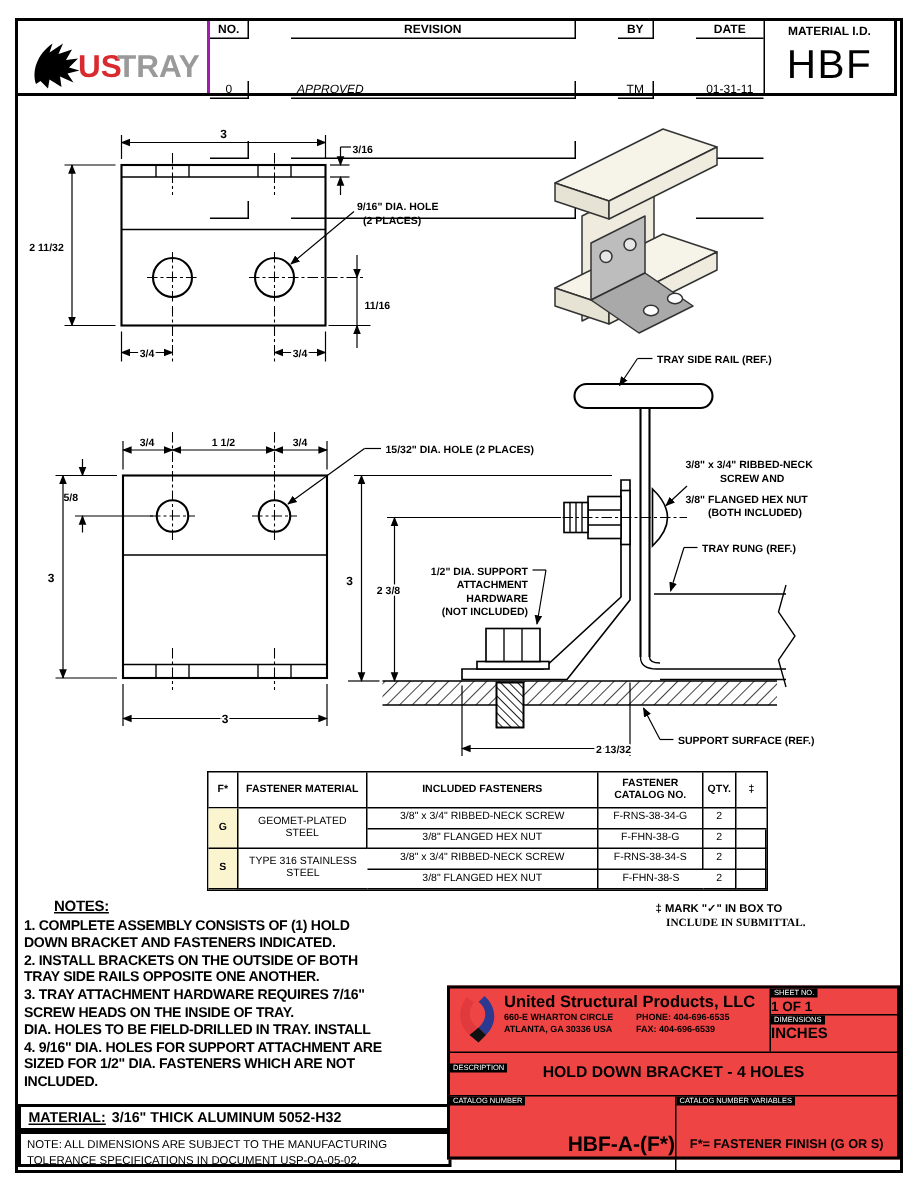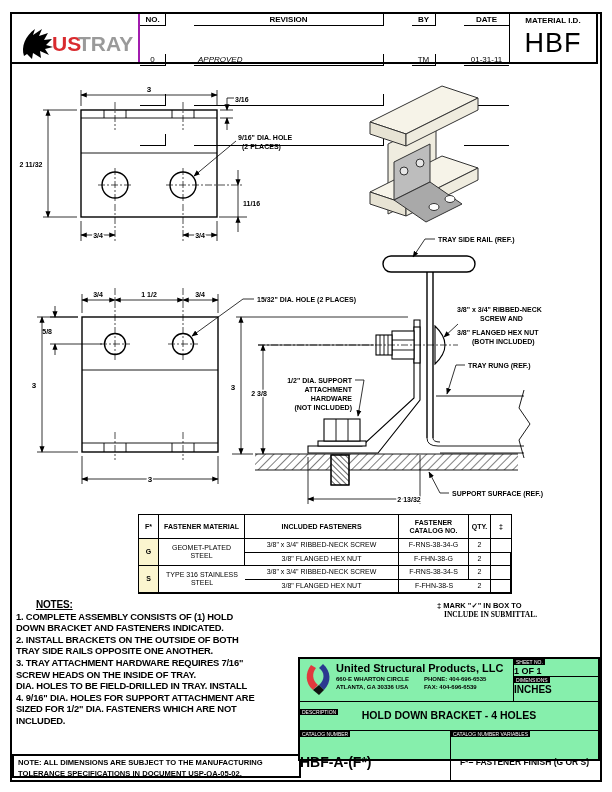--- a/index.html
+++ b/index.html
@@ -35,39 +35,39 @@
   .ft .sp2{grid-row:span 2;height:auto;}
   .ft .yel{background:#fbf5cf;font-weight:bold;}
   .ft>div:nth-child(6n){border-right:none;}
   .ftnote{position:absolute;left:437px;top:601px;font-size:7.5px;font-weight:bold;line-height:9px;}
   .ftnote div:nth-child(2){padding-left:7px;font-family:Liberation Serif, serif;}
   
   .notes{position:absolute;left:16px;top:599px;width:287px;font-size:9.4px;font-weight:bold;line-height:11.6px;letter-spacing:-0.2px;}
   .notes .nt{text-decoration:underline;font-size:10px;padding-left:20px;}
   .matbar{position:absolute;left:12px;top:736px;width:289px;height:14px;border:2px solid #000;font-size:9.5px;font-weight:bold;display:flex;align-items:center;padding-left:5px;box-sizing:content-box;}
   .matbar .ml{text-decoration:underline;margin-right:4px;}
-  .tolbox{position:absolute;left:12px;top:754px;width:289px;height:24px;border:2px solid #000;font-size:7.6px;font-weight:700;line-height:10.5px;padding:2px 0 5px 4px;box-sizing:border-box;}
-  
-  .tb{position:absolute;left:298px;top:657px;width:302px;height:104px;border:2px solid #000;box-sizing:border-box;background:#86efac;}
+  .tolbox{position:absolute;left:12px;top:754px;width:289px;height:24px;border:2px solid #000;font-size:7.6px;font-weight:400;line-height:10.5px;padding:2px 0 5px 4px;box-sizing:border-box;}
+  
+  .tb{position:absolute;left:298px;top:657px;width:302px;height:116px;border:2px solid #000;box-sizing:border-box;background:#ef4444;}
   .blabel{background:#000;color:#fff;font-size:5px;line-height:6px;padding:0 2px;width:fit-content;white-space:nowrap;}
   .tb-r1{height:42px;border-bottom:1.5px solid #000;display:flex;}
   .tb-logo{width:36px;display:flex;align-items:center;justify-content:center;}
   .tb-co{flex:1;padding-top:3px;}
   .tb-name{font-size:11px;font-weight:bold;}
   .tb-addr{display:grid;grid-template-columns:88px 1fr;font-size:6px;font-weight:600;line-height:7.5px;margin-top:2px;}
   .tb-right{width:84px;border-left:1.5px solid #000;}
   .tb-right .bval{font-size:9px;font-weight:bold;text-align:left;border-bottom:1.5px solid #000;padding:1px 0 0 0;}
   .tb-right .bval:last-child{border-bottom:none;font-size:10px;}
   .tb-r2{height:21px;border-bottom:1.5px solid #000;position:relative;}
   .tb-desc{font-size:10.5px;font-weight:bold;text-align:center;margin-top:7px;}
   .tb-r2 .blabel{position:absolute;left:0;top:0;}
   .tb-r3{display:flex;height:49px;}
   .tb-cat{width:150px;border-right:1.5px solid #000;position:relative;}
   .tb-var{flex:1;position:relative;}
-  .catval{font-size:14px;font-weight:bold;text-align:left;margin-top:17px;}
+  .catval{font-size:14px;font-weight:bold;text-align:right;margin-top:17px;}
   .varval{font-size:8.5px;font-weight:bold;text-align:center;margin-top:20px;}
   
   .uslogo{position:absolute;left:6px;top:6px;}
 </style>
 </head>
 <body>
 
 <div class="page">
   <div class="frame"></div>
 
@@ -355,20 +355,24 @@
     <div>2. INSTALL BRACKETS ON THE OUTSIDE OF BOTH</div>
     <div>TRAY SIDE RAILS OPPOSITE ONE ANOTHER.</div>
     <div>3. TRAY ATTACHMENT HARDWARE REQUIRES 7/16"</div>
     <div>SCREW HEADS ON THE INSIDE OF TRAY.</div>
     <div>DIA. HOLES TO BE FIELD-DRILLED IN TRAY. INSTALL</div>
     <div>4. 9/16" DIA. HOLES FOR SUPPORT ATTACHMENT ARE</div>
     <div>SIZED FOR 1/2" DIA. FASTENERS WHICH ARE NOT</div>
     <div>INCLUDED.</div>
   </div>
 
+  <div class="matbar">
+    <span class="ml">MATERIAL:</span>
+    <span>3/16" THICK ALUMINUM 5052-H32</span>
+  </div>
 
   <div class="tolbox">
     <div>NOTE: ALL DIMENSIONS ARE SUBJECT TO THE MANUFACTURING</div>
     <div>TOLERANCE SPECIFICATIONS IN DOCUMENT USP-QA-05-02.</div>
   </div>
 
   <div class="tb">
     <div class="tb-r1">
       <div class="tb-logo">
         <svg width="30" height="34" viewBox="0 0 30 34">

